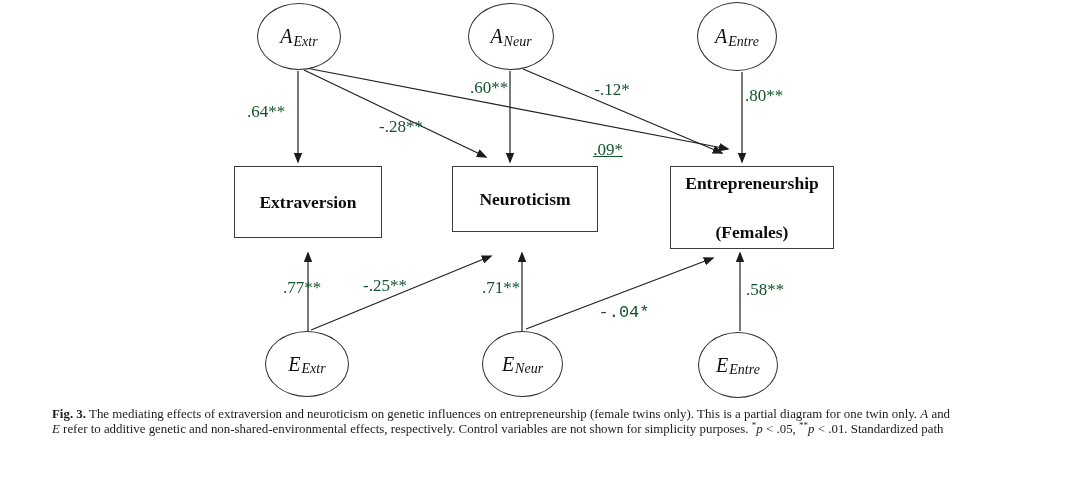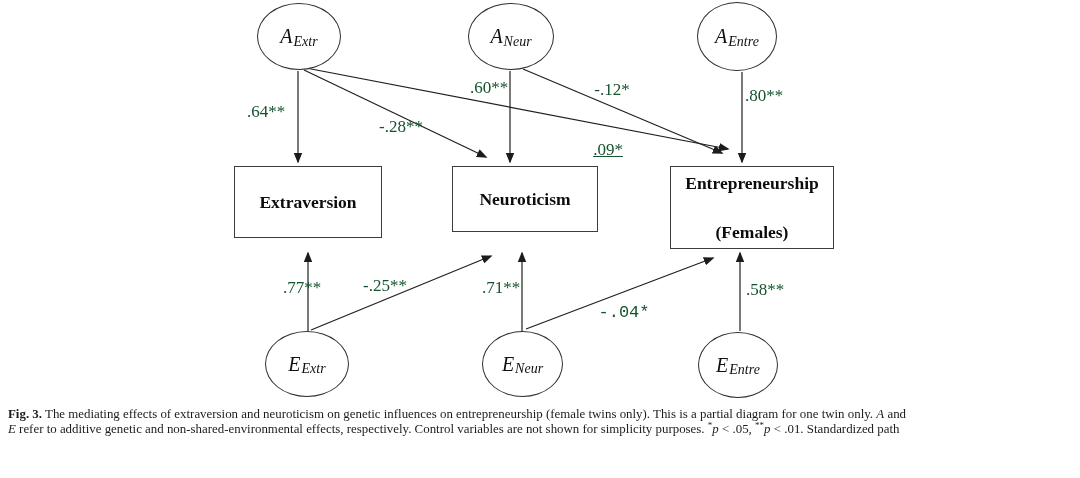--- a/index.html
+++ b/index.html
@@ -23,21 +23,21 @@
   }
   .obox .bl { font-weight:bold; font-size:17.5px; line-height:21px; color:#0c0c0c; }
   .coef {
     position:absolute; transform:translate(-50%,-50%);
     font-size:17px; color:#14532d; white-space:nowrap;
   }
   .caption {
     position:absolute; left:8px; top:407px; width:1068px;
     font-size:12.9px; line-height:15.3px; color:#1c1c1c;
   }
-  .cap-line { white-space:nowrap; }
+  .cap-line { white-space:nowrap;margin-left:44px; }
   .cap-line b { font-weight:bold; }
   .cap-line i { font-style:italic; }
   .cap-line sup { font-size:9px; line-height:0; }
 </style>
 </head>
 <body>
 
 <div class="stage">
 
   <svg class="arrows" width="1080" height="405" viewBox="0 0 1080 405">

